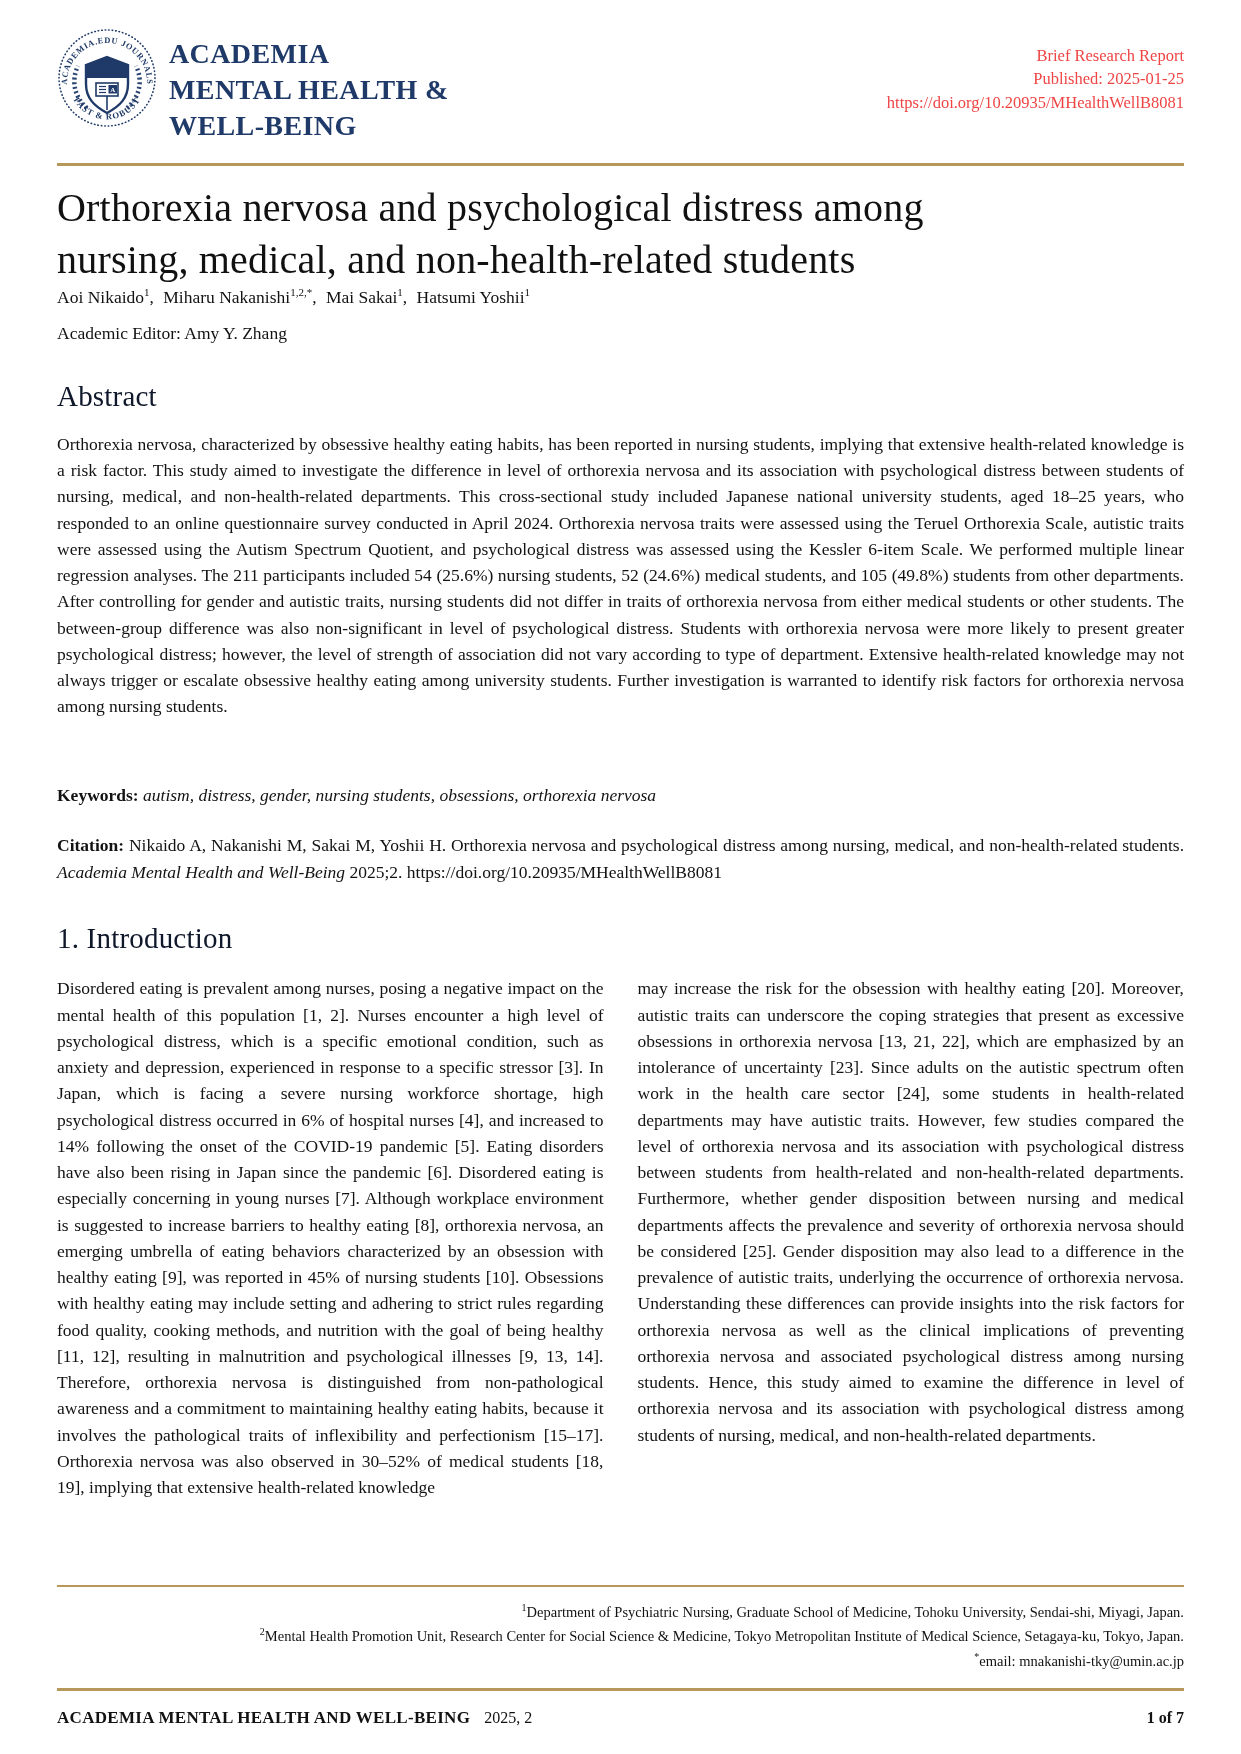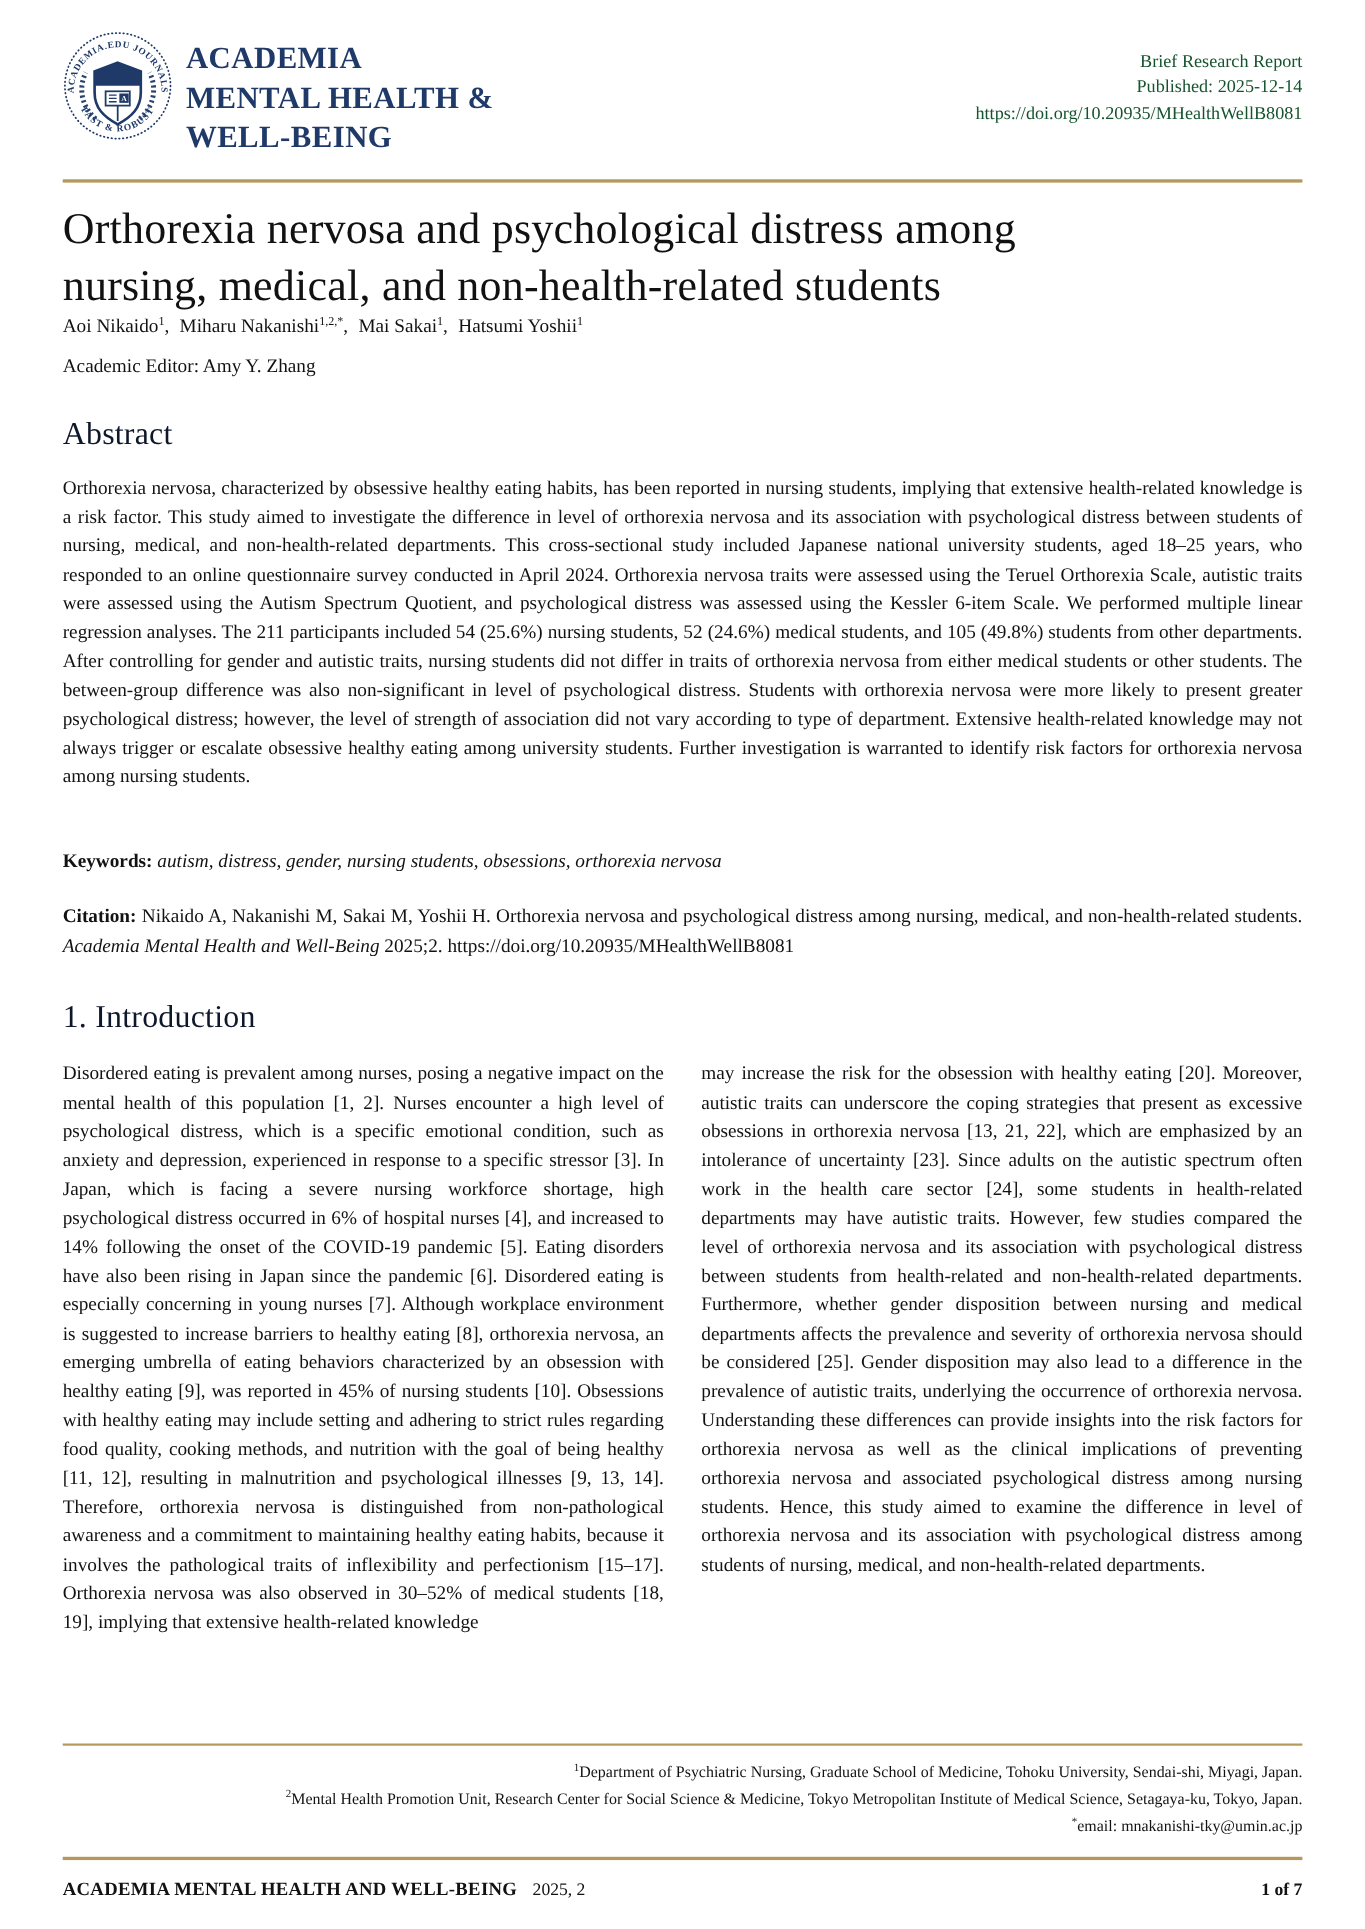--- a/index.html
+++ b/index.html
@@ -10,40 +10,40 @@
     font-family: "Liberation Serif", "DejaVu Serif", serif; color: #121212;
     position: relative; overflow: hidden;
   }
   
   .header { display: flex; align-items: flex-start; padding-top: 28px; }
   .seal { width: 100px; height: 100px; flex: none; }
   .seal-text { fill: #1f3a68; font-family: "Liberation Serif", serif; font-weight: 700; }
   .jname { margin-left: 12px; padding-top: 8px; font-weight: 700; font-size: 28px;
            line-height: 1.28; color: #1f3a68; letter-spacing: 0.4px; }
   .meta { margin-left: auto; text-align: right; padding-top: 16px; font-size: 16.5px;
-          line-height: 1.42; color: #14532d; }
+          line-height: 1.42; color: #ef4444; }
   
   .rule { background: #b6985a; width: 100%; }
   .rule-3 { height: 3px; }
   .rule-2 { height: 2px; }
   .rule-title { margin-top: 20px; }
   
   h1.title { font-size: 40px; line-height: 1.3; font-weight: 400; color: #111;
              margin: 16px 0 0; max-width: 900px; letter-spacing: 0.2px; }
   .authors { margin-top: 0; font-size: 17.5px; }
   .authors sup, .citationsup { font-size: 11px; }
   .authors .sep { margin-right: 5px; }
   .editor { margin-top: 15px; font-size: 17.5px; }
   
   h2.section { font-size: 29px; color: #0f172a; font-weight: 400; margin: 36px 0 0;
                letter-spacing: 0.2px; }
   
   .abstract-body { font-size: 17.5px; line-height: 1.5;
                    text-align: justify; }
-  .keywords { margin-top: 36px; font-size: 17.5px; }
+  .keywords { margin-top: 48px; font-size: 17.5px; }
   .keywords .label { font-weight: 700; }
   .keywords .kw { font-style: italic; }
   .citation { margin-top: 26px; font-size: 17.5px; line-height: 1.55; text-align: justify; }
   .citation .label { font-weight: 700; }
   .citation .journal { font-style: italic; }
   
   .columns { display: flex; gap: 34px; margin-top: 20px; }
   .col { flex: 1; font-size: 17.5px; line-height: 1.5; text-align: justify; }
   
   .bottom { margin-top: auto; }
@@ -89,21 +89,21 @@
     </svg>
 
     <div class="jname">
       <div>ACADEMIA</div>
       <div>MENTAL HEALTH &amp;</div>
       <div>WELL-BEING</div>
     </div>
 
     <div class="meta">
       <div>Brief Research Report</div>
-      <div>Published: 2025-12-14</div>
+      <div>Published: 2025-01-25</div>
       <div>https://doi.org/10.20935/MHealthWellB8081</div>
     </div>
   </div>
 
   <div class="rule rule-3 rule-title"></div>
 
   <h1 class="title">Orthorexia nervosa and psychological distress among nursing, medical, and non-health-related students</h1>
 
   <div class="authors">
     <span><span>Aoi Nikaido</span><sup>1</sup><span class="sep">,</span></span>

